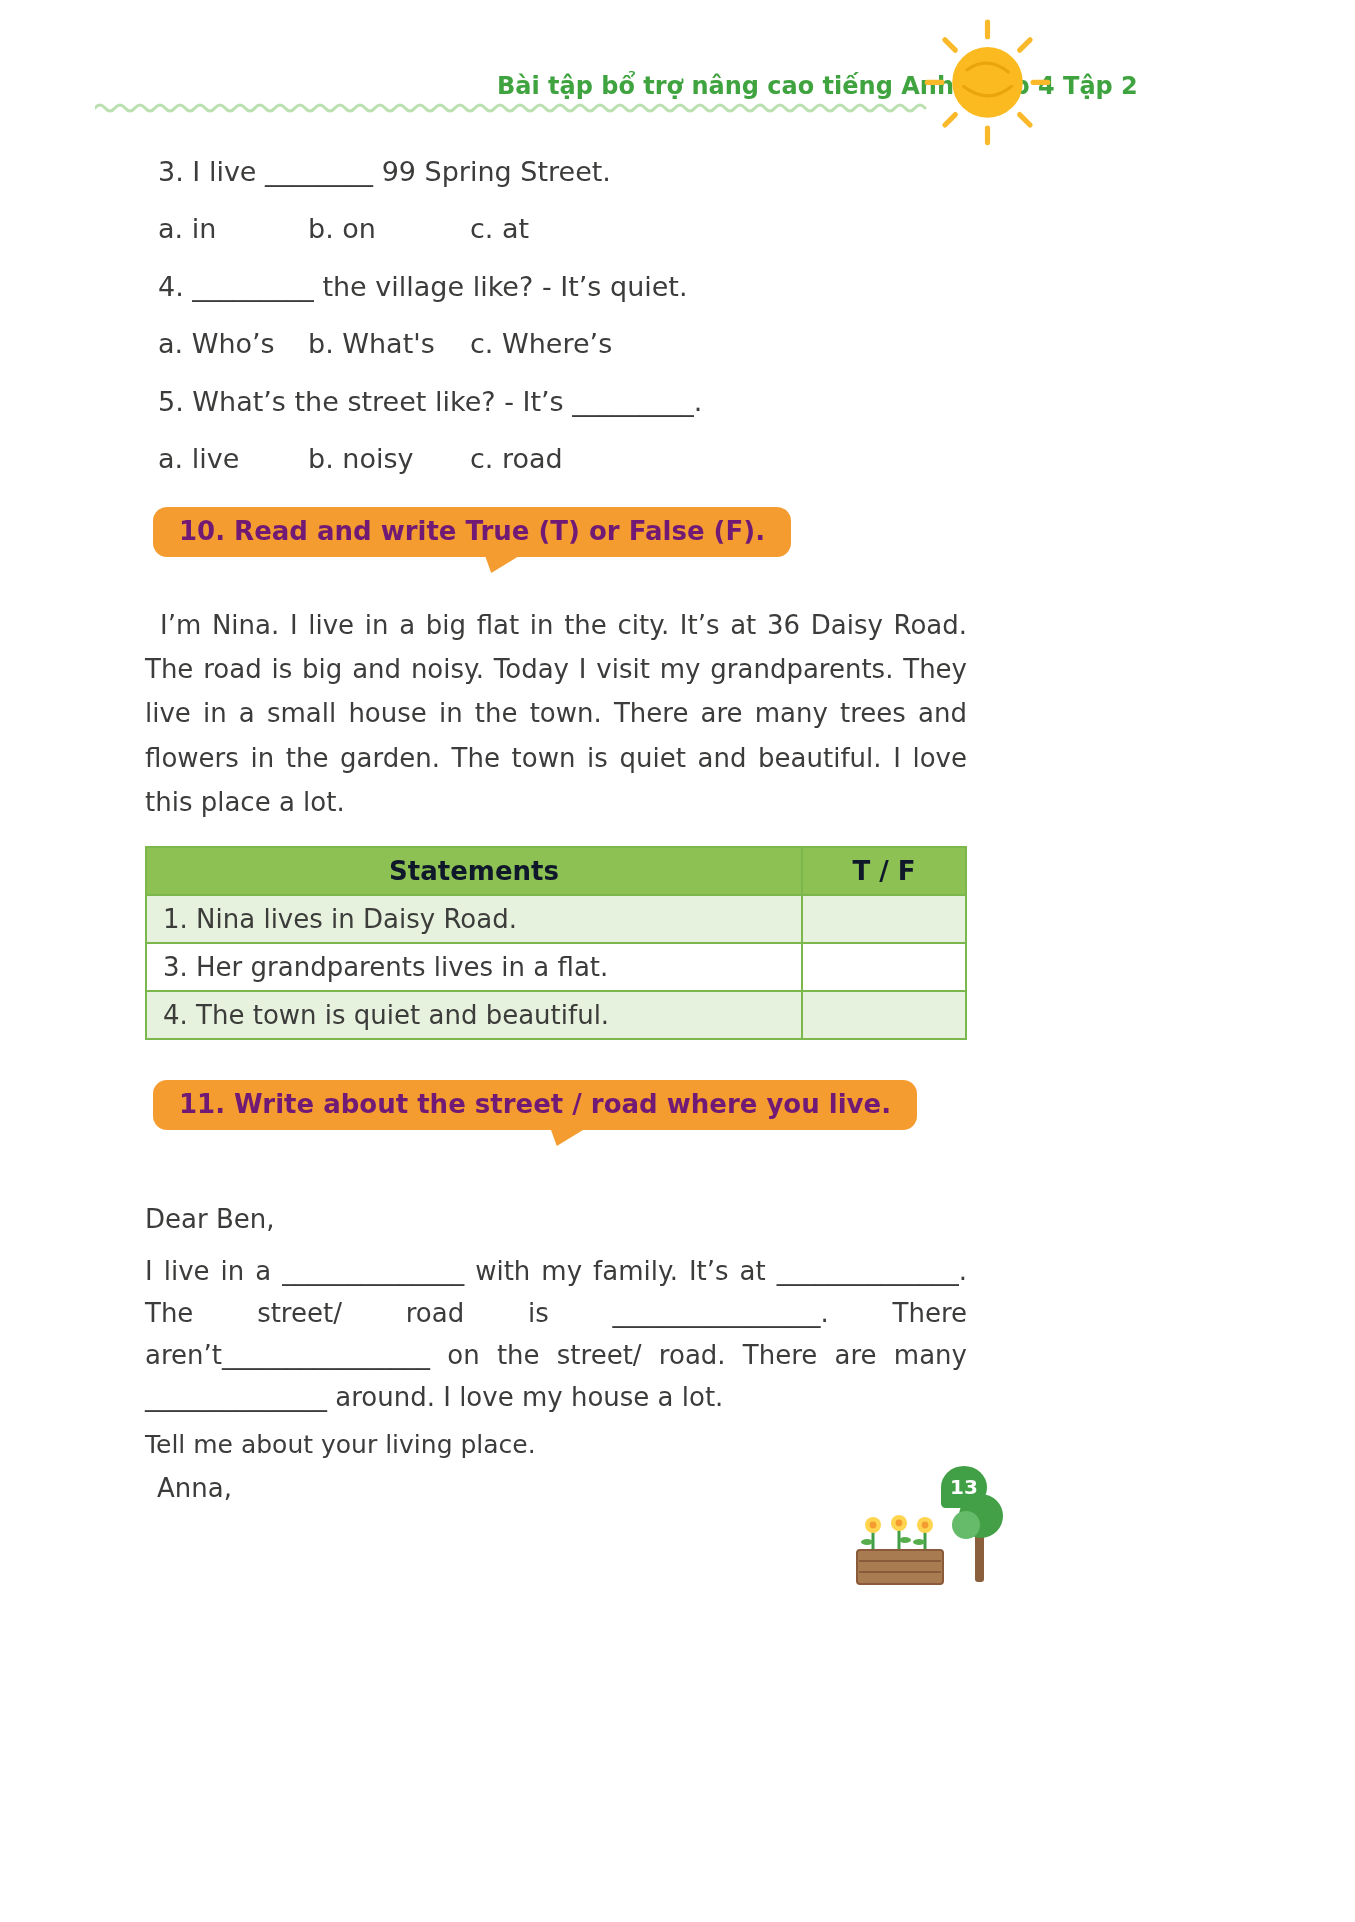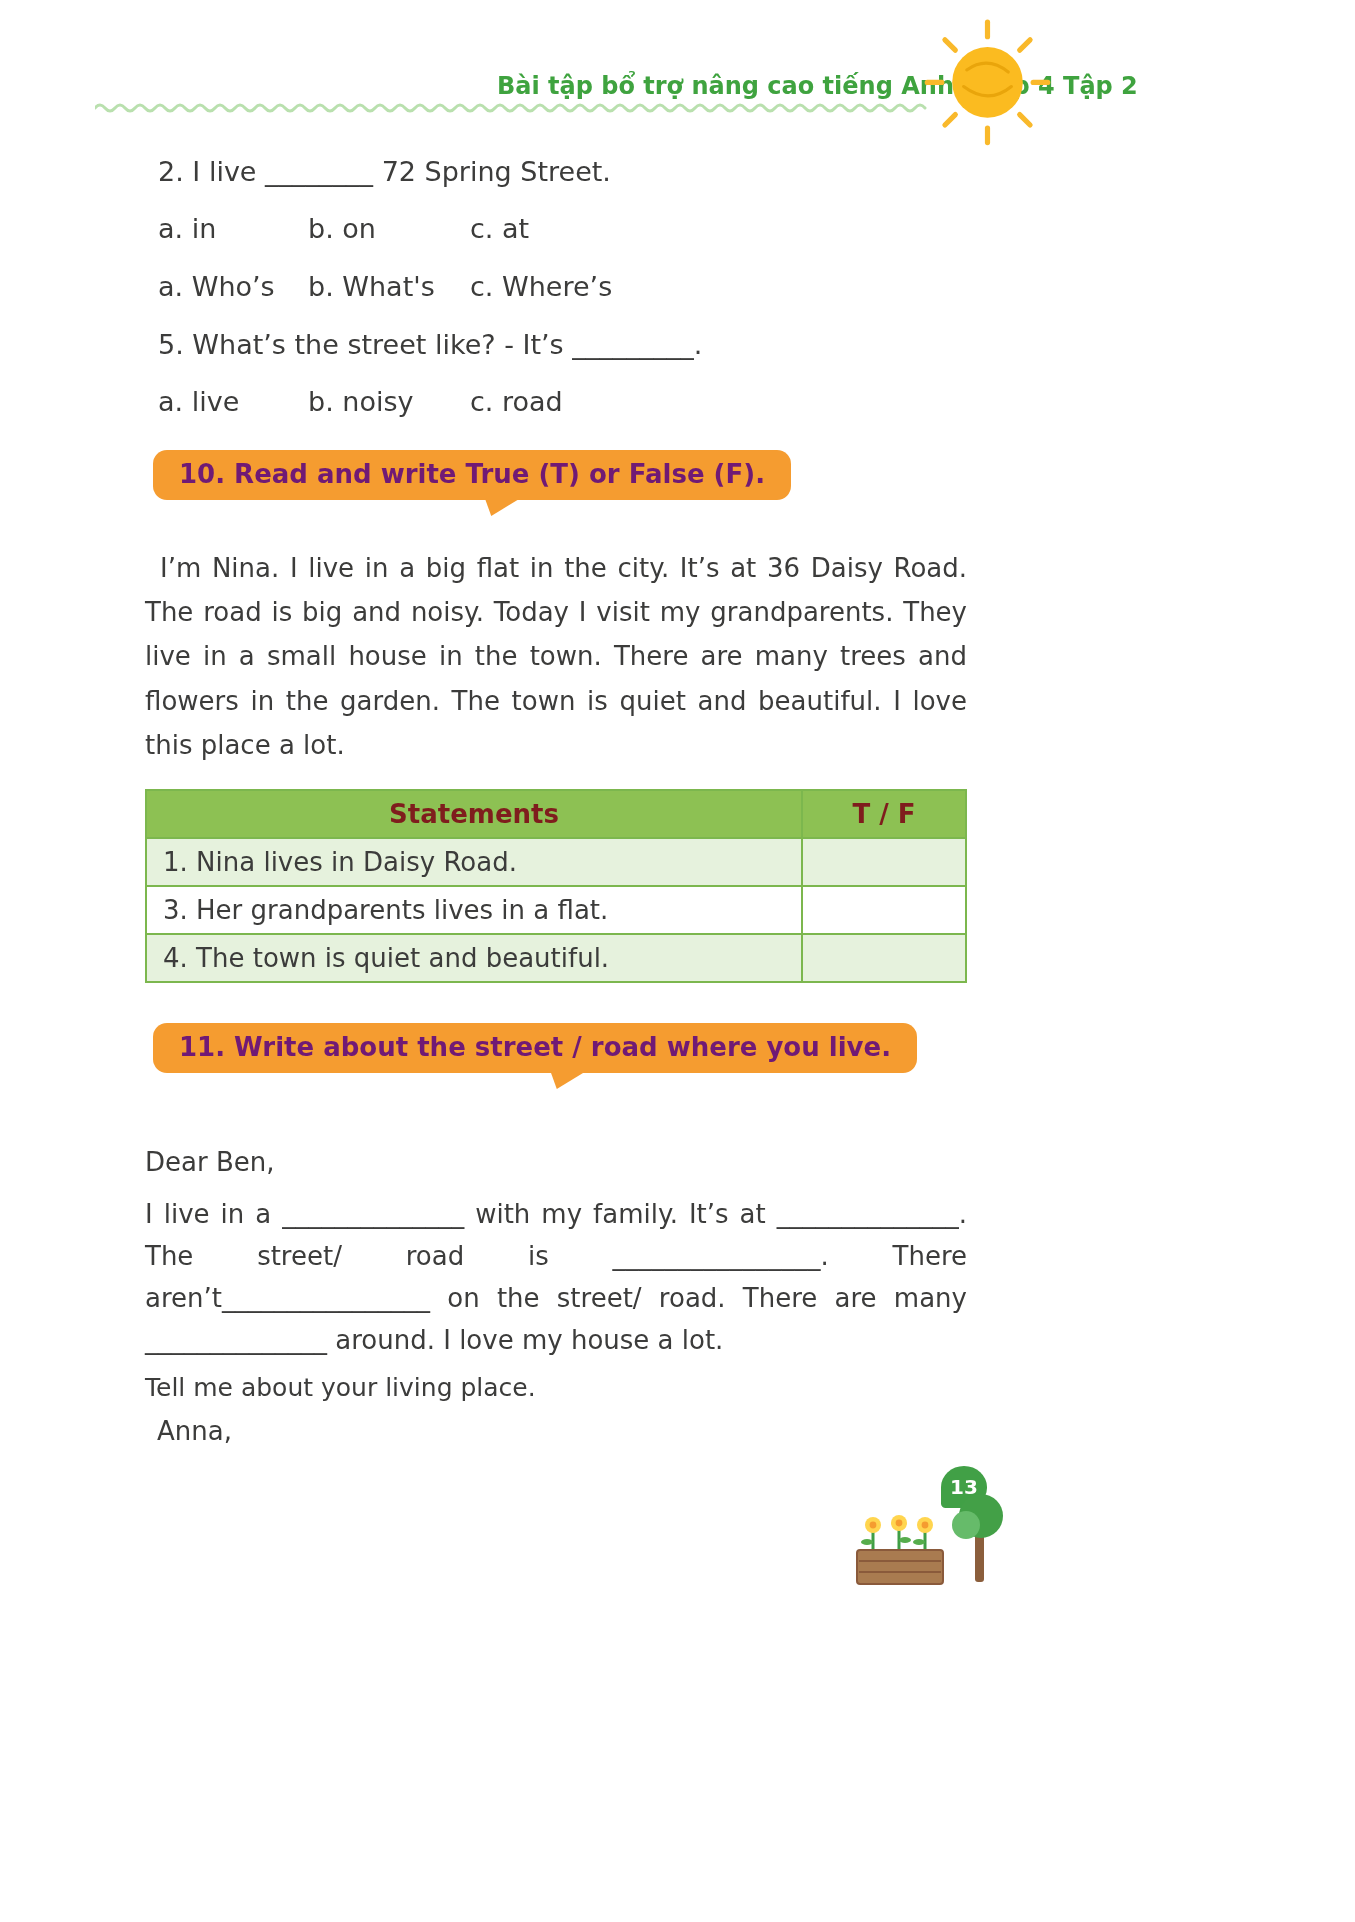--- a/index.html
+++ b/index.html
@@ -44,21 +44,21 @@
 
   
   .passage {
     font-size:26px; line-height:1.7; text-align:justify;
     text-indent:15px; margin:0 0 22px;
   }
 
   
   .tf-table { width:100%; border-collapse:collapse; font-size:26px; margin:0 0 34px; }
   .tf-table th, .tf-table td { border:2px solid #7cb74e; padding:8px 16px; }
-  .tf-table th { background:#8dc153; font-weight:700; text-align:center; color:#7f1d1d; }
+  .tf-table th { background:#8dc153; font-weight:700; text-align:center; color:#0f172a; }
   .tf-table td.tf-cell { width:20%; }
   .tf-table tbody tr:nth-child(odd)  td { background:#e6f2dd; }
   .tf-table tbody tr:nth-child(even) td { background:#ffffff; }
 
   
   .letter p { margin:12px; }
   .letter .salutation { font-size:26px; margin:28px 0 16px; }
   .letter .body { font-size:26px; line-height:1.62; text-align:justify; margin:0 0 12px; }
   .letter .request { font-size:25px; margin:10px 0 14px; }
   .letter .signature { font-size:26px; }
@@ -101,27 +101,28 @@
         <path d="M45 50 q 20 -14 40 2" fill="none" stroke="#e9a50b" stroke-width="3" stroke-linecap="round"></path>
         <path d="M42 66 q 24 18 46 0" fill="none" stroke="#e9a50b" stroke-width="3" stroke-linecap="round"></path>
       </svg>
     </div>
   </header>
 
   <main class="content">
 
     
     <section class="mcq">
-      <p class="q">2. I live ________ 72 Spring Street.</p>
+      <p class="q">3. I live ________ 99 Spring Street.</p>
       <div class="opts">
         <span class="opt-a">a. in</span>
         <span class="opt-b">b. on</span>
         <span class="opt-c">c. at</span>
       </div>
 
+      <p class="q">4. _________ the village like? - It’s quiet.</p>
       <div class="opts">
         <span class="opt-a">a. Who’s</span>
         <span class="opt-b">b. What's</span>
         <span class="opt-c">c. Where’s</span>
       </div>
 
       <p class="q">5. What’s the street like? - It’s _________.</p>
       <div class="opts">
         <span class="opt-a">a. live</span>
         <span class="opt-b">b. noisy</span>

